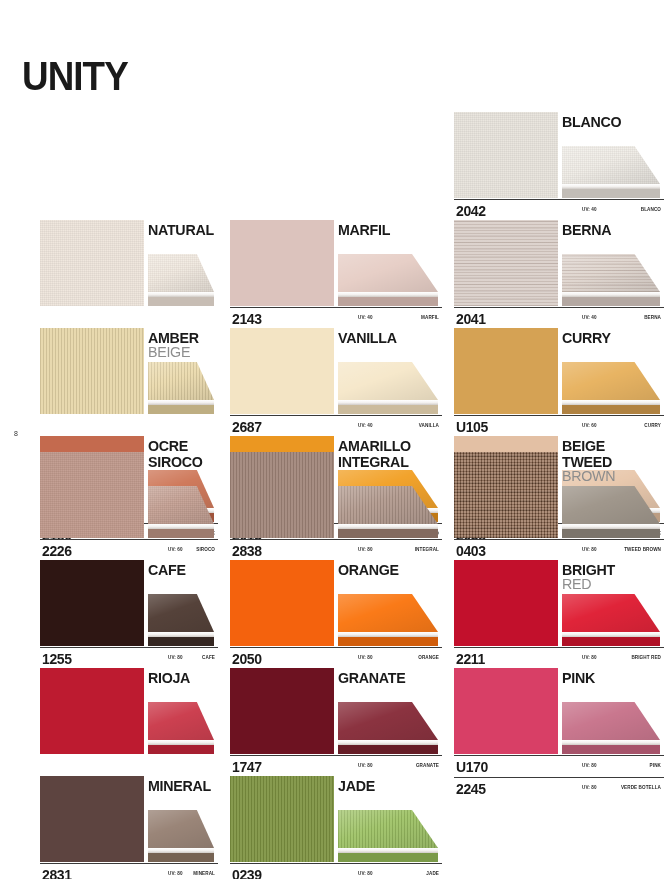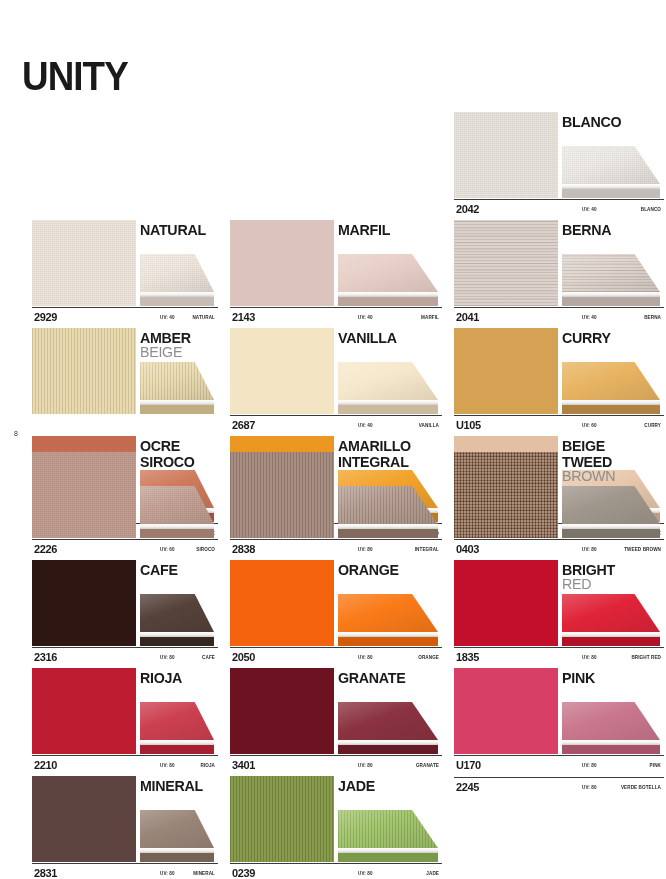--- a/index.html
+++ b/index.html
@@ -67,38 +67,38 @@
     position:absolute; left:0; right:0; top:43px; height:9px; overflow:hidden;
   }
   .panel .edge .tex { position:absolute; inset:0; }
   .panel .edge .shade { position:absolute; inset:0; background:rgba(0,0,0,.12); }
 
   
   .caption { position:relative; height:21px; border-top:1px solid #3a3a3a;
              margin-top:1px; }
   .cap-code {
     position:absolute; left:2px; top:3px;
-    font-size:11px; font-weight:700; letter-spacing:-0.4px;
+    font-size:14px; font-weight:700; letter-spacing:-0.4px;
   }
   .cap-uv {
     position:absolute; left:128px; top:7px;
     font-size:4.6px; font-weight:700; letter-spacing:.1px; color:#2a2a2a;
   }
   .cap-name {
     position:absolute; right:3px; top:7px;
     font-size:4.6px; font-weight:700; letter-spacing:.1px; color:#2a2a2a;
     text-align:right;
   }
 
   
   .page-num { position:absolute; left:14px; top:430px; font-size:7px; color:#333; }
 
   .sectionB { position:absolute; left:0; top:452px; width:666px;
               padding-left:0; }
-  .grid > .cell:nth-child(3n+1) { padding-left:32px; }
+  .grid > .cell:nth-child(3n+1) { padding-left:40px; }
   .grid > .cell:nth-child(3n+2) { padding-left:6px; }
   .grid > .cell:nth-child(3n+3) { padding-left:6px; padding-right:2px; }
 </style>
 </head>
 <body>
 
 <div class="title-row">
   <div id="page-title">UNITY</div>
 </div>
 
@@ -161,25 +161,20 @@
             <div class="shade"></div>
           </div>
           <div class="core"></div>
           <div class="edge">
             <div class="tex" style="background-color:#e3d8cd;"></div>
             <div class="shade"></div>
           </div>
         </div>
       </div>
     </div>
-    <div class="caption">
-      <span class="cap-code">2929</span>
-      <span class="cap-uv">UV: 40</span>
-      <span class="cap-name">NATURAL</span>
-    </div>
   </div>
   <div class="cell">
     <div class="cell-body">
       <div class="flat">
         <div class="tex" style="background-color:#dcc3bd;"></div>
       </div>
       <div class="right">
         <div class="name">
           <span class="l1">MARFIL</span>
 
@@ -534,21 +529,21 @@
           </div>
           <div class="core"></div>
           <div class="edge">
             <div class="tex" style="background-color:#3d2d27;"></div>
             <div class="shade"></div>
           </div>
         </div>
       </div>
     </div>
     <div class="caption">
-      <span class="cap-code">2316</span>
+      <span class="cap-code">1255</span>
       <span class="cap-uv">UV: 80</span>
       <span class="cap-name">CAFE</span>
     </div>
   </div>
   <div class="cell">
     <div class="cell-body">
       <div class="flat">
         <div class="tex" style="background-color:#f4620d;"></div>
       </div>
       <div class="right">
@@ -592,21 +587,21 @@
           </div>
           <div class="core"></div>
           <div class="edge">
             <div class="tex" style="background-color:#c9142c;"></div>
             <div class="shade"></div>
           </div>
         </div>
       </div>
     </div>
     <div class="caption">
-      <span class="cap-code">1835</span>
+      <span class="cap-code">2211</span>
       <span class="cap-uv">UV: 80</span>
       <span class="cap-name">BRIGHT RED</span>
     </div>
   </div>
       </div>
       <div class="grid">
   <div class="cell">
     <div class="cell-body">
       <div class="flat">
         <div class="tex" style="background-color:#bd1b30;"></div>
@@ -622,25 +617,20 @@
             <div class="shade"></div>
           </div>
           <div class="core"></div>
           <div class="edge">
             <div class="tex" style="background-color:#be2438;"></div>
             <div class="shade"></div>
           </div>
         </div>
       </div>
     </div>
-    <div class="caption">
-      <span class="cap-code">2210</span>
-      <span class="cap-uv">UV: 80</span>
-      <span class="cap-name">RIOJA</span>
-    </div>
   </div>
   <div class="cell">
     <div class="cell-body">
       <div class="flat">
         <div class="tex" style="background-color:#6d1221;"></div>
       </div>
       <div class="right">
         <div class="name">
           <span class="l1">GRANATE</span>
 
@@ -652,21 +642,21 @@
           </div>
           <div class="core"></div>
           <div class="edge">
             <div class="tex" style="background-color:#74202c;"></div>
             <div class="shade"></div>
           </div>
         </div>
       </div>
     </div>
     <div class="caption">
-      <span class="cap-code">3401</span>
+      <span class="cap-code">1747</span>
       <span class="cap-uv">UV: 80</span>
       <span class="cap-name">GRANATE</span>
     </div>
   </div>
   <div class="cell">
     <div class="cell-body">
       <div class="flat">
         <div class="tex" style="background-color:#d83f66;"></div>
       </div>
       <div class="right">

